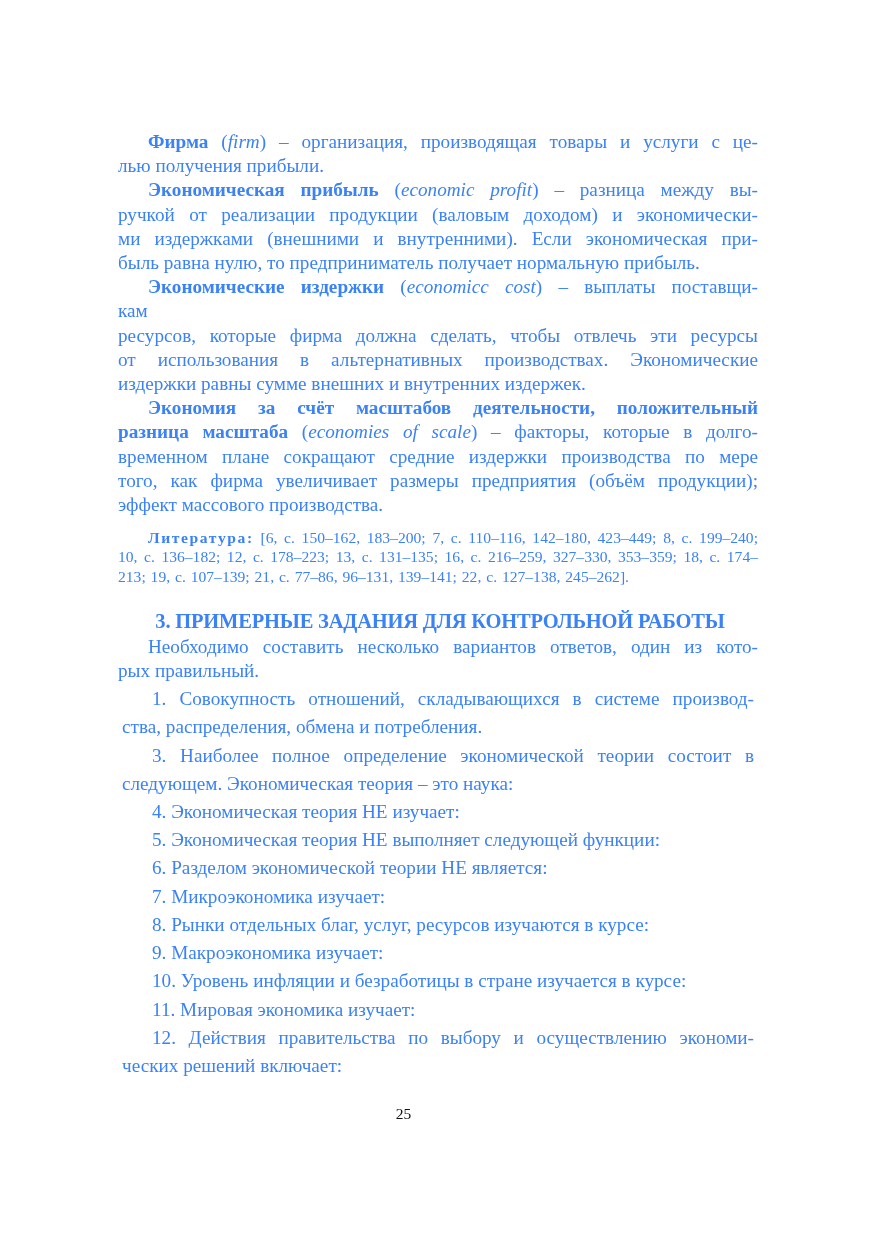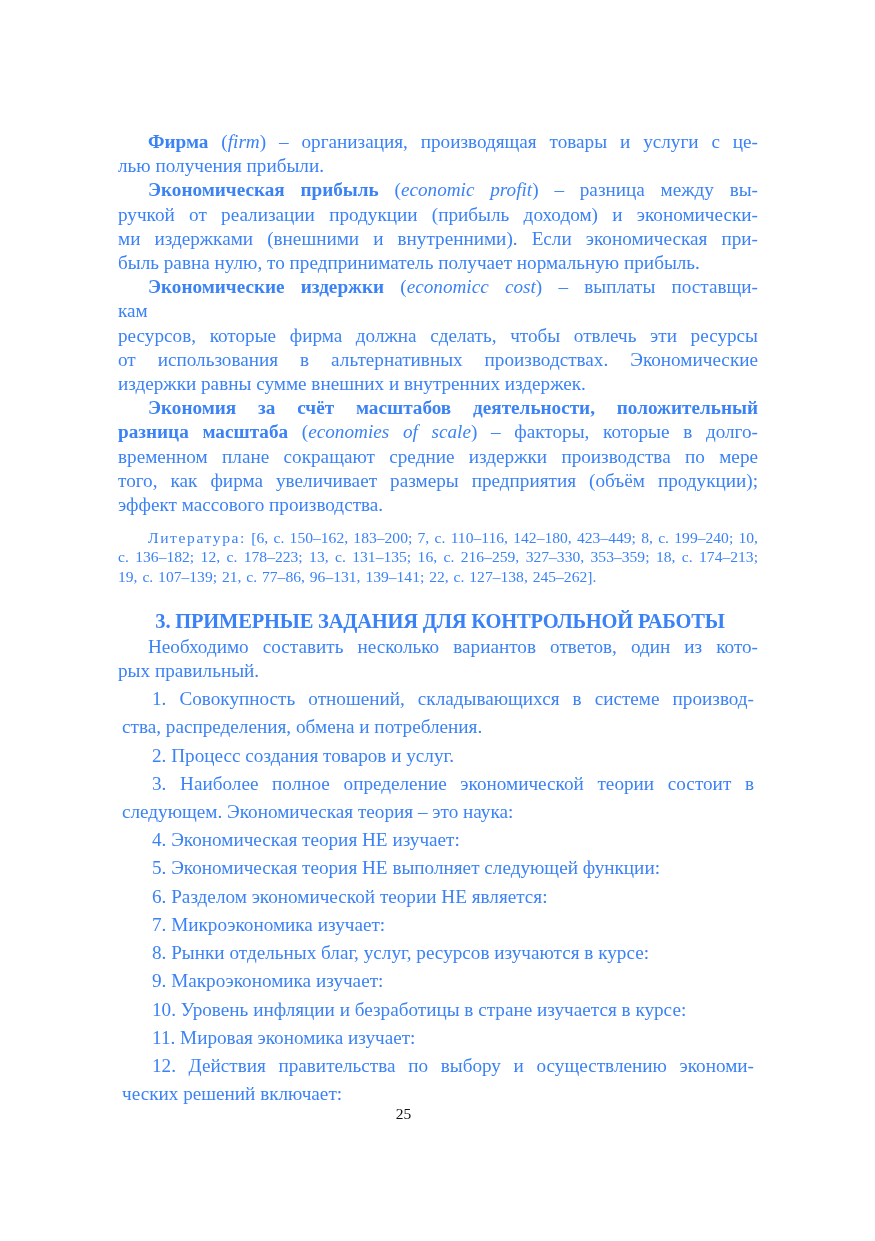--- a/index.html
+++ b/index.html
@@ -10,21 +10,21 @@
     color: #3b82f6; font-size: 19.2px; line-height: 24.2px;
   }
   .p { text-align: justify; text-indent: 30px; margin: 0; hyphens: manual; }
   .p b { font-weight: bold; }
   .p i { font-style: italic; }
   .block { display: block; }
   .lit {
     margin: 11px 0 0 0; font-size: 15.6px; line-height: 19.2px;
     text-align: justify; text-indent: 30px; word-spacing: 1px;
   }
-  .lit .spaced { letter-spacing: 1.6px; }
+  .lit .spaced { letter-spacing: 1.6px; font-weight: bold; }
   .heading {
     margin: 21px 0 0 0; text-align: center; font-weight: bold;
     font-size: 20.5px; line-height: 28px; letter-spacing: -0.2px; padding-left: 4px;
   }
   .intro { }
   .item { text-indent: 30px; margin: 4px; text-align: justify; }
   .pagenum {
     position: absolute; left: 0; width: 807px; top: 1105px; text-align: center;
     font-family: "Liberation Serif", "DejaVu Serif", serif; font-size: 15.5px; color: #111;
   }
@@ -36,21 +36,21 @@
 <div class="page">
 
   <div class="p">
     <span class="block just-last"><b>Фирма</b> (<i>firm</i>)<span> – организация, производящая товары и услуги с це-</span></span>
   </div>
   <div class="p" style="text-indent:0"><span>лью получения прибыли.</span></div>
 
   <div class="p">
     <span class="block just-last"><b>Экономическая прибыль</b> (<i>economic profit</i>)<span> – разница между вы-</span></span>
   </div>
-  <div class="p just-last" style="text-indent:0"><span>ручкой от реализации продукции (прибыль доходом) и экономически-</span></div>
+  <div class="p just-last" style="text-indent:0"><span>ручкой от реализации продукции (валовым доходом) и экономически-</span></div>
   <div class="p just-last" style="text-indent:0"><span>ми издержками (внешними и внутренними). Если экономическая при-</span></div>
   <div class="p" style="text-indent:0"><span>быль равна нулю, то предприниматель получает нормальную прибыль.</span></div>
 
   <div class="p">
     <span class="block just-last"><b>Экономические издержки</b> (<i>economicc cost</i>)<span> – выплаты поставщи-</span></span>
   </div>
   <div class="p" style="text-indent:0"><span>кам</span></div>
   <div class="p just-last" style="text-indent:0"><span>ресурсов, которые фирма должна сделать, чтобы отвлечь эти ресурсы</span></div>
   <div class="p just-last" style="text-indent:0"><span>от использования в альтернативных производствах. Экономические</span></div>
   <div class="p" style="text-indent:0"><span>издержки равны сумме внешних и внутренних издержек.</span></div>
@@ -67,21 +67,20 @@
 
   <div class="heading">3. ПРИМЕРНЫЕ ЗАДАНИЯ ДЛЯ КОНТРОЛЬНОЙ РАБОТЫ</div>
 
   <div class="p just-last intro"><span>Необходимо составить несколько вариантов ответов, один из кото-</span></div>
   <div class="p" style="text-indent:0"><span>рых правильный.</span></div>
 
   <div>
     <div class="item just-last"><span>1. Совокупность отношений, складывающихся в системе производ-</span></div>
     <div class="item" style="text-indent:0"><span>ства, распределения, обмена и потребления.</span></div>
 
-    <div class="item"><span>2. Процесс создания товаров и услуг.</span></div>
 
     <div class="item just-last"><span>3. Наиболее полное определение экономической теории состоит в</span></div>
     <div class="item" style="text-indent:0"><span>следующем. Экономическая теория – это наука:</span></div>
 
     <div class="item"><span>4. Экономическая теория НЕ изучает:</span></div>
     <div class="item"><span>5. Экономическая теория НЕ выполняет следующей функции:</span></div>
     <div class="item"><span>6. Разделом экономической теории НЕ является:</span></div>
     <div class="item"><span>7. Микроэкономика изучает:</span></div>
     <div class="item"><span>8. Рынки отдельных благ, услуг, ресурсов изучаются в курсе:</span></div>
     <div class="item"><span>9. Макроэкономика изучает:</span></div>

